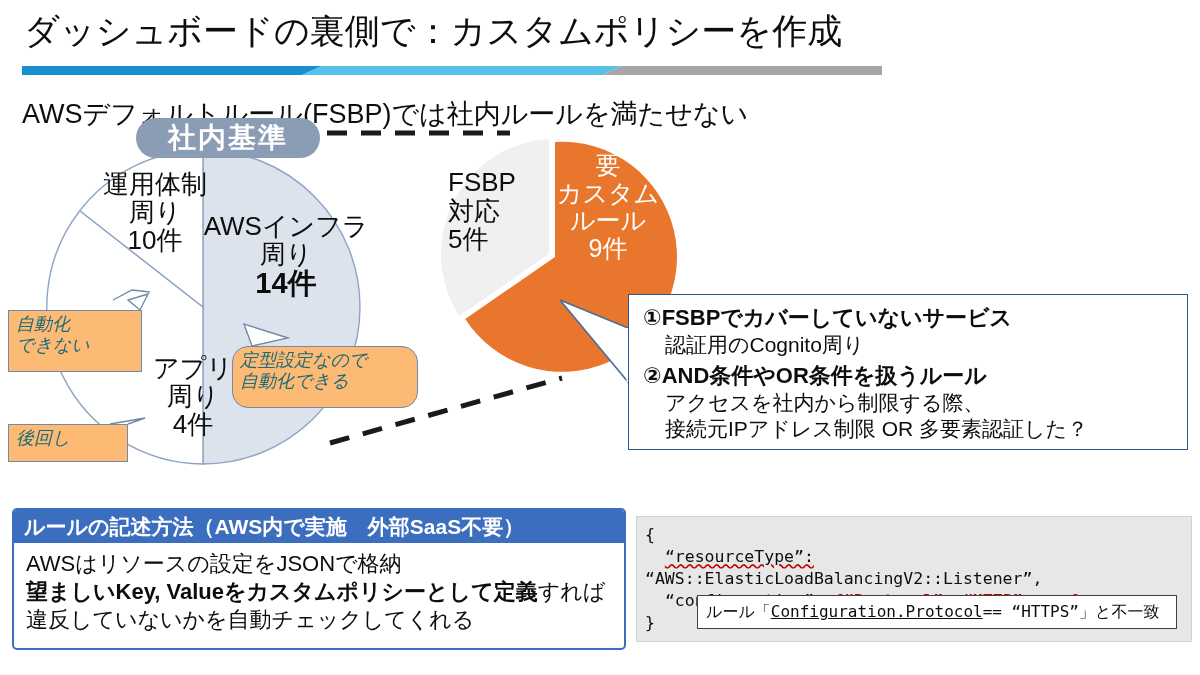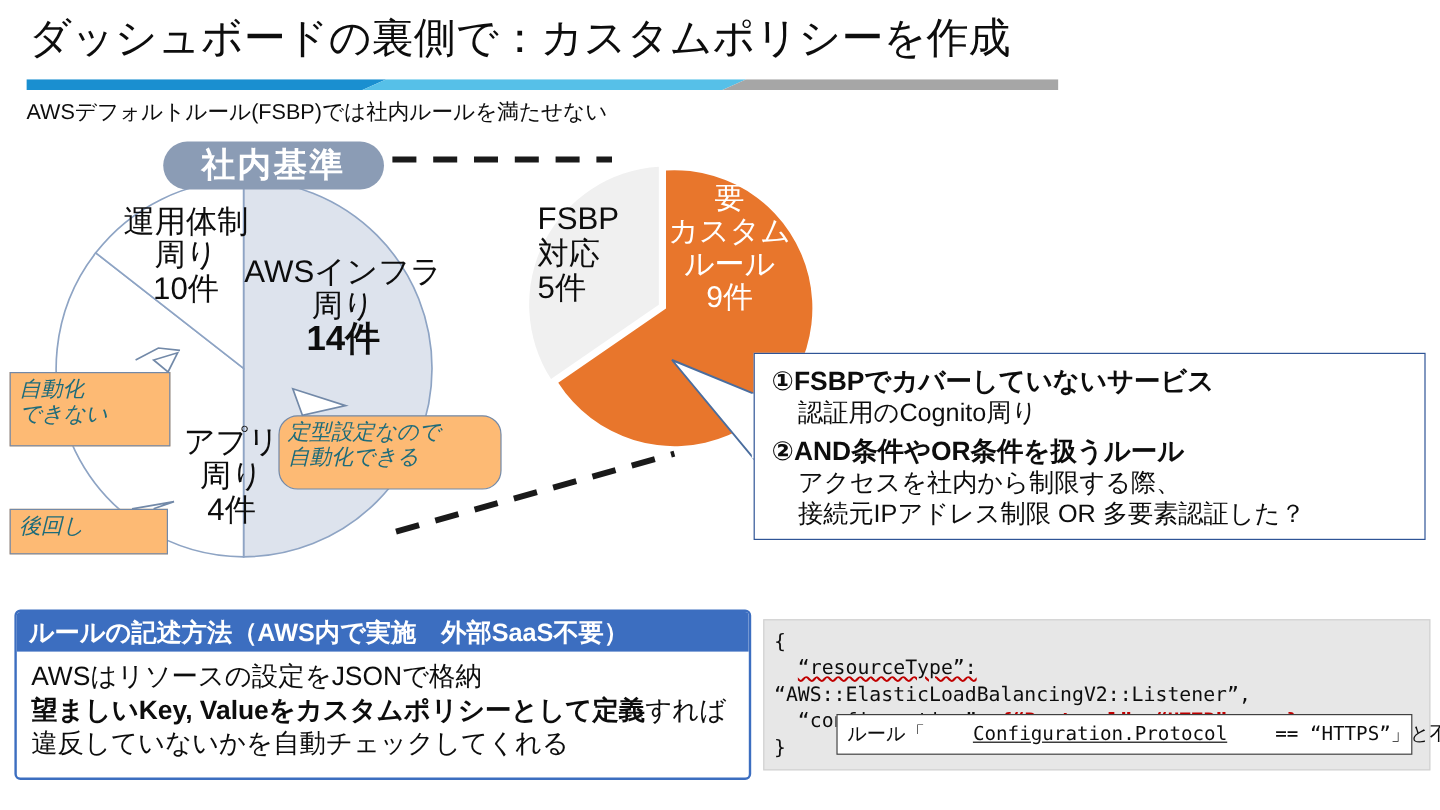--- a/index.html
+++ b/index.html
@@ -4,42 +4,42 @@
 <style>
   html,body{margin:0;padding:0;background:#ffffff;}
   body{width:1200px;height:675px;position:relative;overflow:hidden;
        font-family:"Liberation Sans","DejaVu Sans",sans-serif;color:#000;}
   .slide{position:absolute;inset:0;}
 
   
   .title{position:absolute;left:24px;top:8px;font-size:35px;font-weight:400;
          letter-spacing:0px;white-space:nowrap;color:#0d0d0d;}
   .title-rule{position:absolute;left:22px;top:66px;width:860px;height:9px;}
-  .subtitle{position:absolute;left:22px;top:81px;font-size:18px;white-space:nowrap;color:#0d0d0d;}
+  .subtitle{position:absolute;left:22px;top:96px;font-size:27px;white-space:nowrap;color:#0d0d0d;}
 
   
   .leftpie{position:absolute;left:28px;top:142px;width:350px;height:330px;}
   .leftpie svg{position:absolute;left:0;top:0;}
   .lp-label{position:absolute;text-align:center;line-height:1.08;color:#0d0d0d;}
   .lp-unyou{left:52px;top:28px;width:150px;font-size:26px;}
   .lp-appli{left:110px;top:212px;width:110px;font-size:26px;}
   .lp-aws{left:168px;top:70px;width:180px;font-size:26px;}
   .lp-aws .big{font-weight:bold;font-size:29px;}
 
   .pill{position:absolute;left:136px;top:118px;width:184px;height:40px;
         background:#8b9cb5;border-radius:20px;color:#fff;font-weight:bold;
         font-size:28px;display:flex;align-items:center;justify-content:center;
         letter-spacing:2px;}
 
   
   .cbox{position:absolute;border:1.4px solid #7289a8;background:#fdba74;
         color:#1d6b7a;font-size:18px;line-height:1.15;padding:3px 6px 4px 7px;
         box-sizing:border-box;font-style:italic;}
   .cb-auto{left:8px;top:310px;width:134px;height:62px;}
-  .cb-ato{left:8px;top:424px;width:132px;height:38px;}
+  .cb-ato{left:8px;top:424px;width:120px;height:38px;}
   .cb-teikei{left:232px;top:346px;width:186px;height:62px;border-radius:16px;}
 
   
   .rightpie{position:absolute;left:430px;top:132px;width:250px;height:250px;}
   .rp-fsbp{position:absolute;left:448px;top:168px;width:110px;
            font-size:26px;line-height:1.1;color:#0d0d0d;}
   .rp-cust{position:absolute;left:548px;top:152px;width:120px;text-align:center;
            font-size:25px;line-height:1.1;color:#fff;}
 
   
@@ -65,21 +65,21 @@
   
   .br{position:absolute;left:636px;top:516px;width:556px;height:126px;
       background:#e7e7e7;border:1px solid #d2d2d2;box-sizing:border-box;
       font-family:"DejaVu Sans Mono","Liberation Mono",monospace;
       font-size:16.5px;line-height:1.33;color:#0d0d0d;padding:7px 0 0 8px;}
   .br .red{color:#c00000;font-weight:bold;}
   .br .wavy{text-decoration:underline;text-decoration-style:wavy;text-decoration-color:#c00000;}
   .tip{position:absolute;left:60px;top:78px;width:480px;height:34px;background:#fff;
        border:1.4px solid #404040;box-sizing:border-box;font-size:16px;
        display:flex;align-items:center;padding-left:8px;white-space:nowrap;
-       font-family:"DejaVu Sans Mono","Liberation Mono",monospace;color:#0d0d0d;gap:40px;}
+       font-family:"DejaVu Sans Mono","Liberation Mono",monospace;color:#0d0d0d;}
   .tip .u{text-decoration:underline;}
 </style>
 </head>
 <body>
 
 <div class="slide">
 
   <div class="title">ダッシュボードの裏側で：カスタムポリシーを作成</div>
 
   <svg class="title-rule" viewBox="0 0 860 9" preserveAspectRatio="none">

